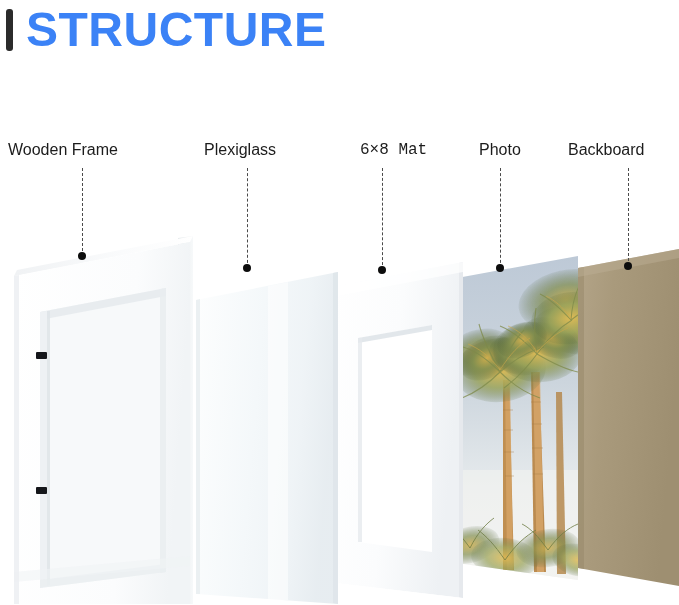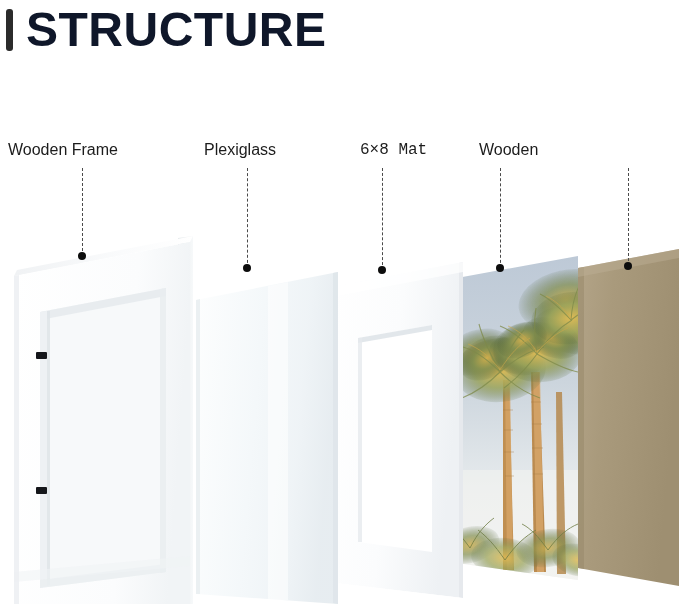--- a/index.html
+++ b/index.html
@@ -28,21 +28,21 @@
     width: 7px; height: 42px;
     background: #2b2b2b;
     border-radius: 3px;
   }
   #page-title {
     position: absolute;
     left: 26px; top: 1px;
     font-size: 48px;
     font-weight: bold;
     letter-spacing: 0.5px;
-    color: #0f172a;
+    color: #3b82f6;
     line-height: 58px;
     white-space: nowrap;
   }
 
   
   .layer-label {
     position: absolute;
     font-size: 16px;
     color: #1c1c1c;
     white-space: nowrap;
@@ -78,21 +78,22 @@
 <div id="page">
 
   <div id="header">
     <div id="title-accent"></div>
     <div id="page-title">STRUCTURE</div>
   </div>
 
   <div class="layer-label" style="left:8px; top:140px;">Wooden Frame</div>
   <div class="layer-label" style="left:204px; top:140px;">Plexiglass</div>
   <div class="layer-label" style="left:360px; top:140px;font-family:Liberation Mono, monospace;">6×8 Mat</div>
-  <div class="layer-label" style="left:479px; top:140px;">Wooden</div>
+  <div class="layer-label" style="left:479px; top:140px;">Photo</div>
+  <div class="layer-label" style="left:568px; top:140px;">Backboard</div>
 
   <div id="stage">
 
     <div class="layer" style="left:0; top:0; width:679px; height:605px;">
       <svg width="679" height="605" viewBox="0 0 679 605">
         <defs>
           <linearGradient id="kraftG" x1="0" y1="0" x2="1" y2="0.3">
             <stop offset="0%" stop-color="#b3a488"></stop>
             <stop offset="35%" stop-color="#a99a7c"></stop>
             <stop offset="100%" stop-color="#9e8f71"></stop>

